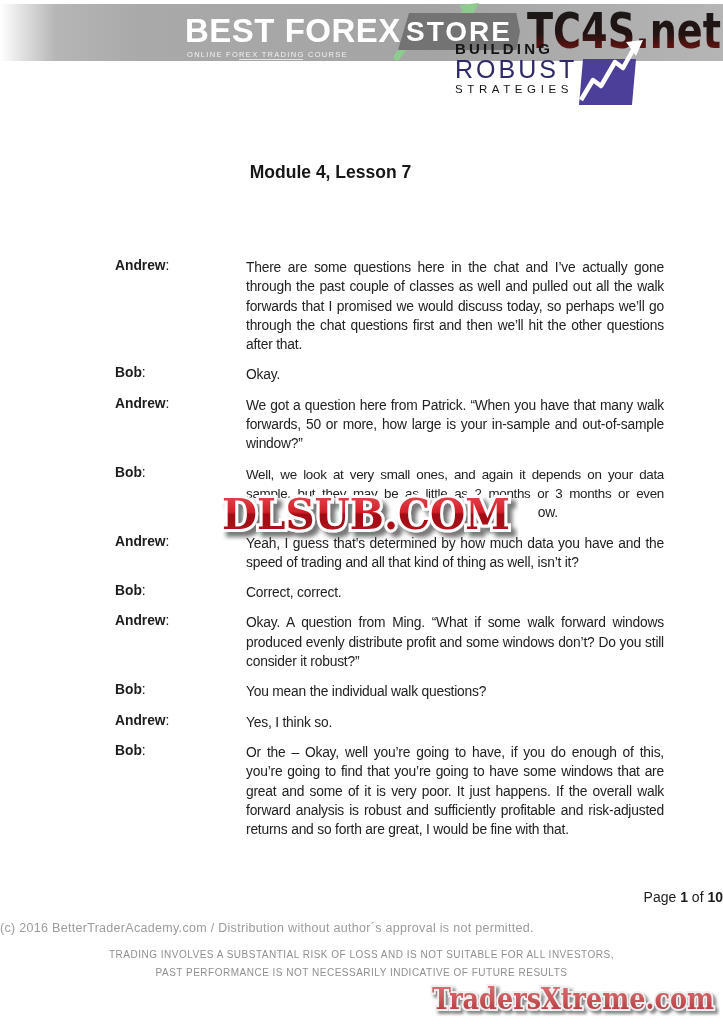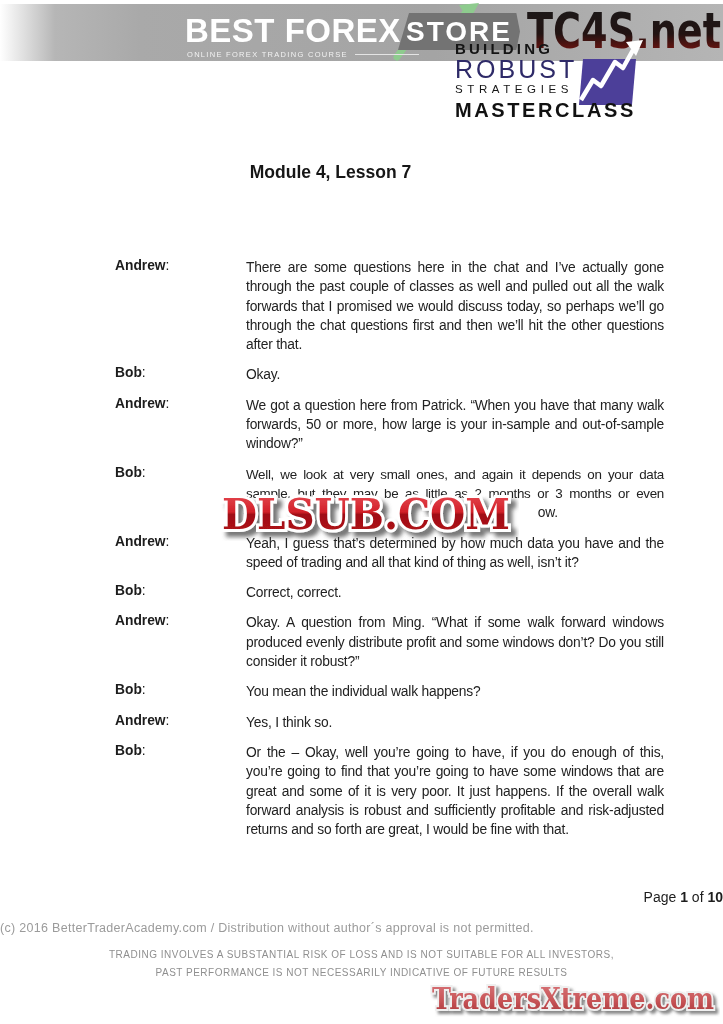--- a/index.html
+++ b/index.html
@@ -9,21 +9,21 @@
   
   .banner{position:absolute;left:0;top:4px;width:723px;height:57px;
           background:linear-gradient(90deg,#ffffff 0px,#b6b6b6 55px,#a9a9a9 140px,#a4a4a4 60%,#b5b5b5 100%);}
   .best-forex{position:absolute;left:185px;top:12px;font-size:33px;font-weight:bold;color:#fff;
               letter-spacing:.5px;white-space:nowrap;}
   .store-tag{position:absolute;left:398px;top:13px;width:122px;height:37px;background:#737373;
              clip-path:polygon(9% 0,97% 0,100% 50%,97% 100%,0 100%);
              display:flex;align-items:center;justify-content:center;}
   .store-tag span{font-size:28px;font-weight:bold;color:#fff;letter-spacing:2px;}
   .tagline{position:absolute;left:187px;top:50px;font-size:7.5px;color:#f2f2f2;letter-spacing:1.3px;
-           white-space:nowrap;display:flex;align-items:center;}
+           white-space:nowrap;display:flex;align-items:center;flex-direction:column;}
   .tagline .dash{display:inline-block;width:64px;border-top:1.5px solid #e4e4e4;margin-left:7px;}
   .green-arrow{position:absolute;left:393px;top:3px;}
   .tc4s{position:absolute;left:527px;top:2px;}
 
   
   .mc{position:absolute;left:455px;top:40px;width:185px;}
   .mc-building{font-size:15px;font-weight:bold;letter-spacing:3.2px;color:#141414;}
   .mc-robust{font-size:25px;font-weight:normal;letter-spacing:3px;color:#2e2a68;line-height:25px;}
   .mc-strategies{font-size:11.5px;letter-spacing:4.6px;color:#161616;line-height:15px;}
   .mc-master{font-size:20px;font-weight:bold;letter-spacing:2.6px;color:#111;line-height:22px;margin-top:2px;position:relative;z-index:2;}
@@ -94,21 +94,20 @@
 
   <div class="mc">
     <div class="mc-square"></div>
     <svg class="mc-arrow" width="72" height="72" viewBox="0 0 72 72">
       <polyline points="8,64 20,44 28,50 42,26 50,32 60,14" fill="none" stroke="#ffffff" stroke-width="4.5" stroke-linejoin="round"></polyline>
       <polygon points="53,6 70,4 63,20" fill="#ffffff"></polygon>
     </svg>
     <div class="mc-building">BUILDING</div>
     <div class="mc-robust">ROBUST</div>
     <div class="mc-strategies">STRATEGIES</div>
-    <div class="mc-master">MASTERCLASS</div>
   </div>
 
   <div class="doc-title t1">Module 4, Lesson 7</div>
 
   <div class="transcript">
       <div class="t-row">
         <div class="t-name"><b>Andrew</b>:</div>
         <div class="t-text">
           <p>There are some questions here in the chat and I’ve actually gone through the past couple of classes as well and pulled out all the walk forwards that I promised we would discuss today, so perhaps we’ll go through the chat questions first and then we’ll hit the other questions after that.</p>
         </div>
@@ -151,21 +150,21 @@
       </div>
       <div class="t-row">
         <div class="t-name"><b>Andrew</b>:</div>
         <div class="t-text">
           <p>Okay. A question from Ming. “What if some walk forward windows produced evenly distribute profit and some windows don’t? Do you still consider it robust?”</p>
         </div>
       </div>
       <div class="t-row">
         <div class="t-name"><b>Bob</b>:</div>
         <div class="t-text">
-          <p>You mean the individual walk happens?</p>
+          <p>You mean the individual walk questions?</p>
         </div>
       </div>
       <div class="t-row">
         <div class="t-name"><b>Andrew</b>:</div>
         <div class="t-text">
           <p>Yes, I think so.</p>
         </div>
       </div>
       <div class="t-row">
         <div class="t-name"><b>Bob</b>:</div>

